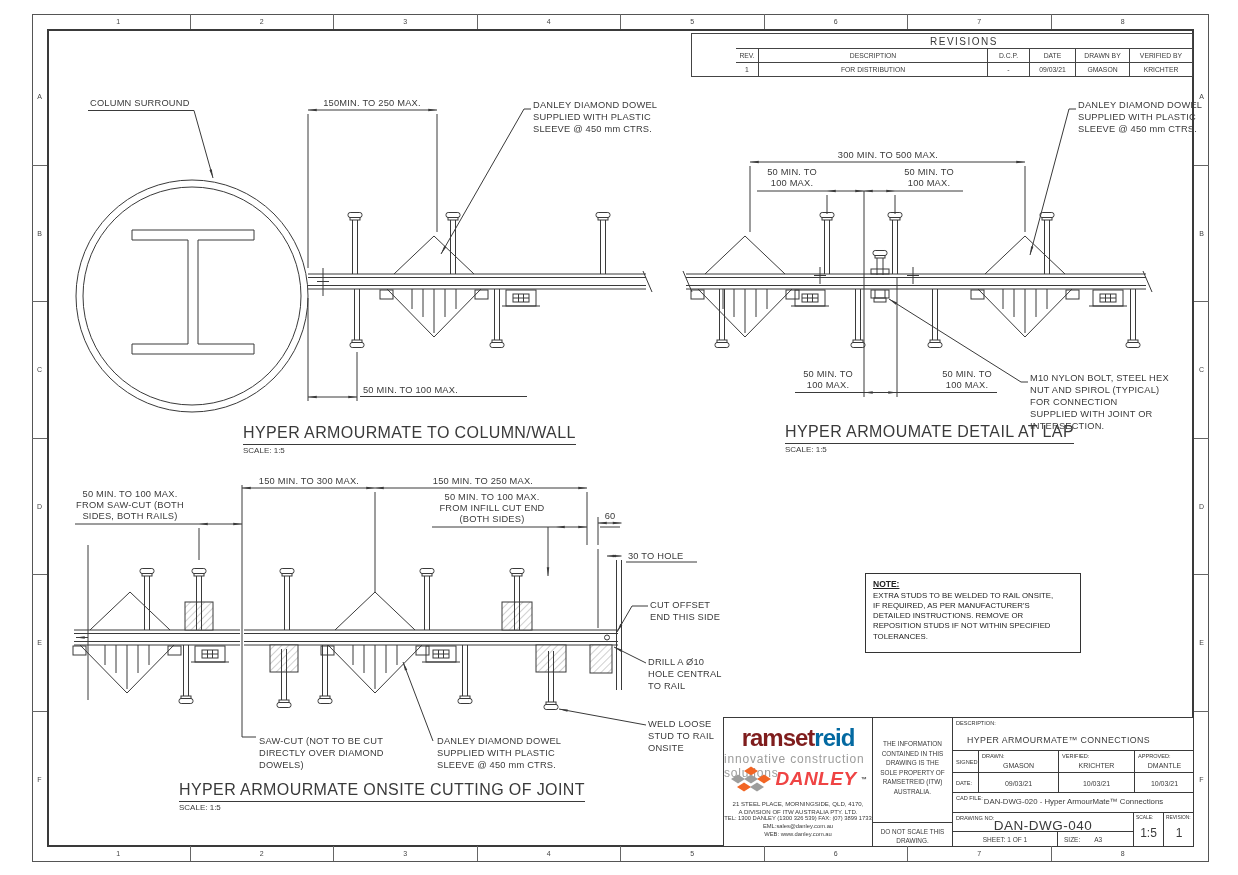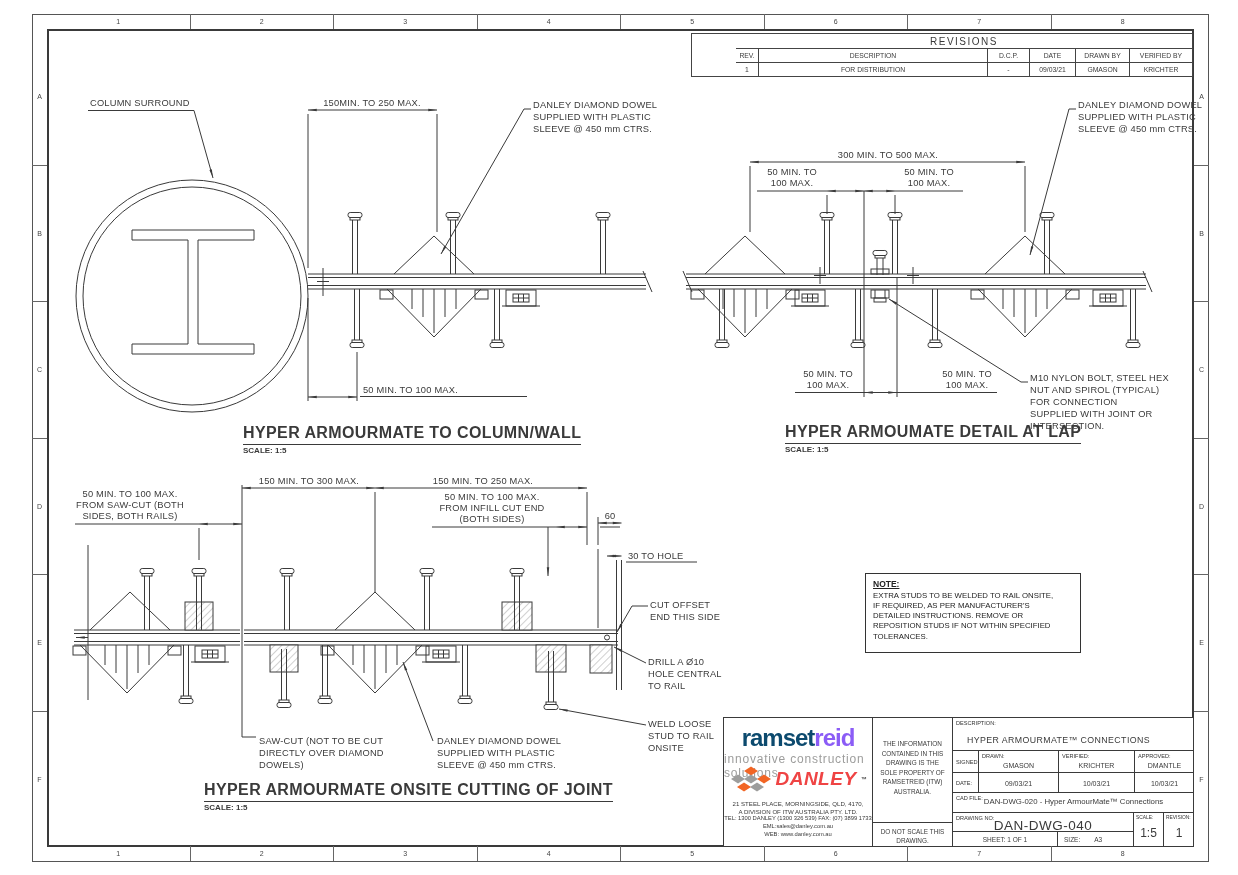--- a/index.html
+++ b/index.html
@@ -22,34 +22,34 @@
 
   
   .rev { left:691px; top:33px; width:502px; background:#fff; border:1px solid #444; text-align:center;padding-left:44px; }
   .rev .title-row { height:14px; display:flex; align-items:center; justify-content:center; font-size:10px; letter-spacing:1.5px; }
   .rev .trow { display:flex; border-top:1px solid #444; height:14px; font-size:6.8px; }
   .rev .c { border-left:1px solid #444; display:flex; align-items:center; justify-content:center; }
   .rev .c:first-child { border-left:none; }
   .c-rev{width:22px;} .c-desc{flex:1;} .c-dcp{width:42px;} .c-date{width:46px;} .c-drawn{width:54px;} .c-ver{width:63px;}
 
   
-  .dtitle { position:absolute; white-space:nowrap;font-weight:bold; }
+  .dtitle { position:absolute; white-space:nowrap; }
   .dtitle .t { font-size:16px; letter-spacing:0.4px; border-bottom:1.6px solid #3a3a3a; padding-bottom:2px; display:inline-block; }
   .dtitle .s { font-size:8px; margin-top:1px; }
 
   
   .note { left:865px; top:573px; width:216px; height:80px; border:1.3px solid #333; background:#fff; padding:5px 7px; font-size:7.8px; line-height:1.3; color:#222; }
   .note-title { font-weight:bold; text-decoration:underline; font-size:8.5px; margin-bottom:1px; }
 
   
   .tb { left:723px; top:717px; width:470px; height:129px; border-left:1.5px solid #3a3a3a; border-top:1.5px solid #3a3a3a; background:#fff; }
   .tb .cell { position:absolute; }
   .tb-logo { left:0; top:0; width:149px; height:129px; border-right:1.5px solid #3a3a3a; }
   .brand { position:absolute; top:6px; width:100%; text-align:center; font-weight:bold; font-size:24px; letter-spacing:-1px; }
-  .brand .rs { color:#0c4a6e; } .brand .rd { color:#8b5cf6; }
+  .brand .rs { color:#7f1d1d; } .brand .rd { color:#0369a1; }
   .tagline { position:absolute; top:34px; width:100%; text-align:left; font-size:12px; color:#9d9d9c; letter-spacing:0.8px; }
   .danley-row { position:absolute; top:46px; width:100%; display:flex; align-items:center; justify-content:center; gap:4px; height:30px; }
   .danley-word { font-size:19px; font-style:italic; font-weight:bold; color:#ef4444; letter-spacing:0.5px; }
   .danley-tm { font-size:6px; vertical-align:super; color:#141414; }
   .addr { position:absolute; top:82px; width:100%; text-align:center; font-size:6.1px; line-height:1.3; }
   .contact { position:absolute; top:97px; width:100%; text-align:center; font-size:5.8px; line-height:1.35; }
   .tb-info { left:149px; top:0; width:80px; height:104px; border-right:1.5px solid #3a3a3a; font-size:6.4px; text-align:center; padding:21px 7px 0; line-height:1.5; }
   .tb-dns { left:149px; top:104px; width:80px; height:25px; border-right:1.5px solid #3a3a3a; border-top:1px solid #3a3a3a; font-size:6.4px; text-align:center; padding-top:5px; line-height:1.4; }
   .lbl { position:absolute; left:3px; top:2px; font-size:5.6px; color:#333; }
   .tb-desc { left:229px; top:0; width:241px; height:33px; border-bottom:1px solid #3a3a3a; }
@@ -349,21 +349,21 @@
   </div>
 
   <div class="dtitle" style="left:243px; top:424px;">
     <div class="t">HYPER ARMOURMATE TO COLUMN/WALL</div>
     <div class="s">SCALE: 1:5</div>
   </div>
   <div class="dtitle" style="left:785px; top:423px;">
     <div class="t">HYPER ARMOUMATE DETAIL AT LAP</div>
     <div class="s">SCALE: 1:5</div>
   </div>
-  <div class="dtitle" style="left:204px; top:781px;">
+  <div class="dtitle" style="left:179px; top:781px;">
     <div class="t">HYPER ARMOURMATE ONSITE CUTTING OF JOINT</div>
     <div class="s">SCALE: 1:5</div>
   </div>
 
   <div class="abs note">
     <div class="note-title">NOTE:</div>
     <div>EXTRA STUDS TO BE WELDED TO RAIL ONSITE,</div>
     <div>IF REQUIRED, AS PER MANUFACTURER'S</div>
     <div>DETAILED INSTRUCTIONS. REMOVE OR</div>
     <div>REPOSITION STUDS IF NOT WITHIN SPECIFIED</div>

